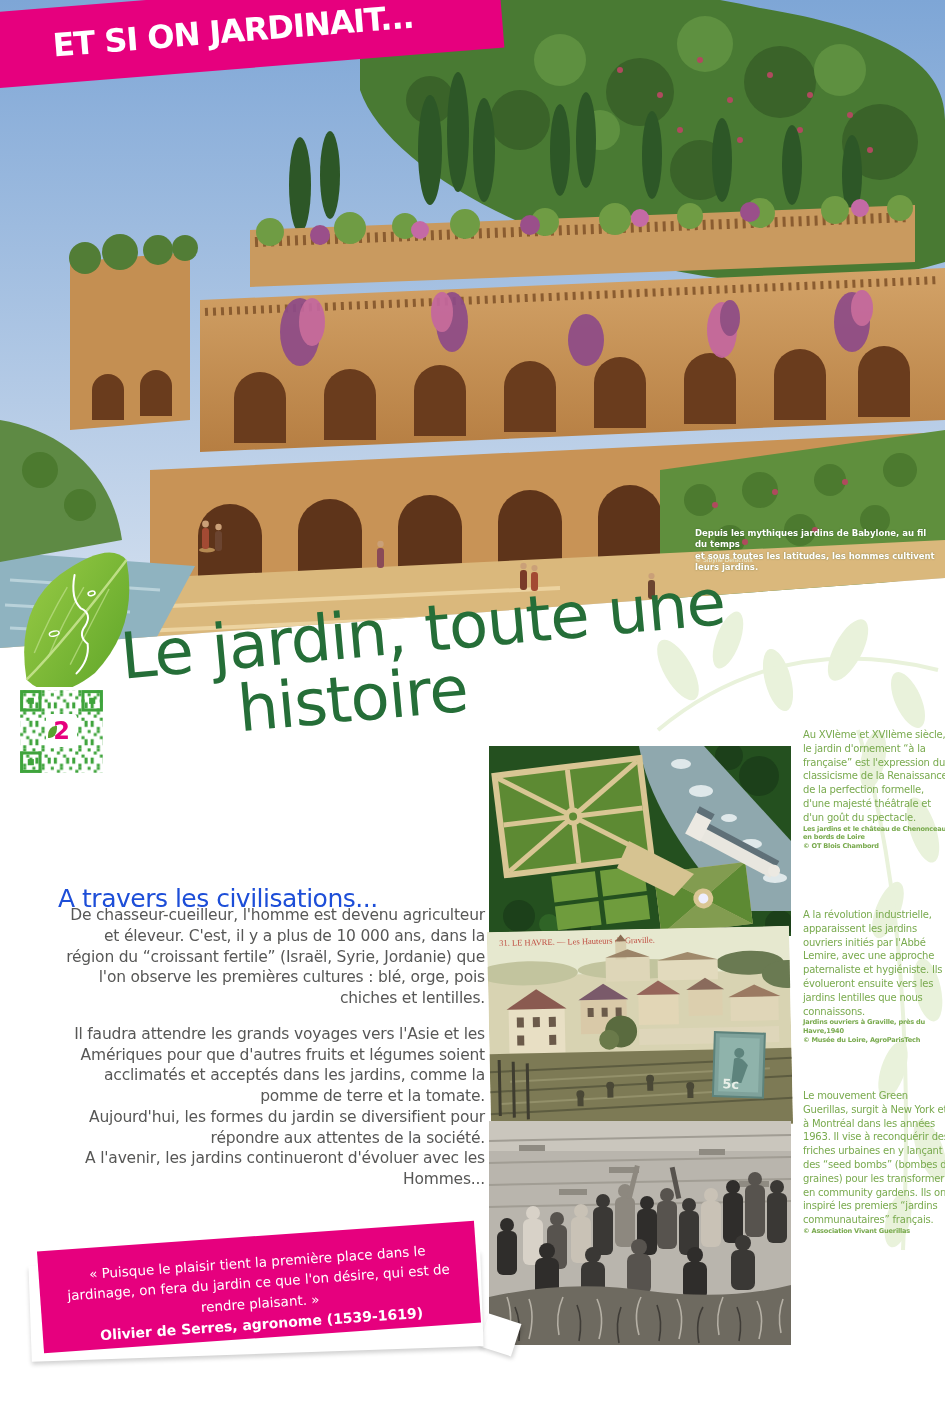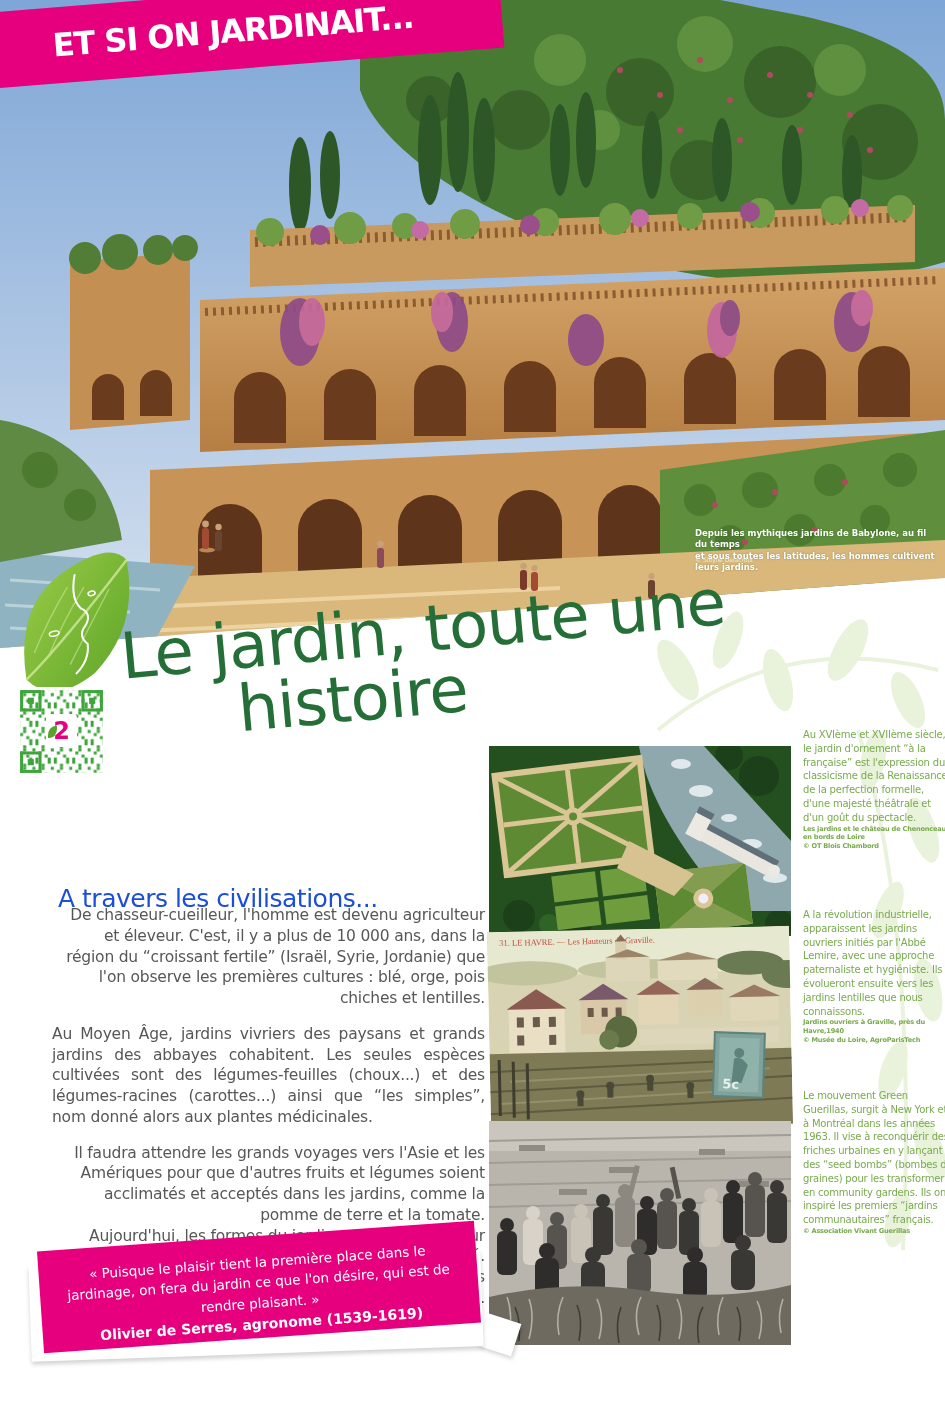--- a/index.html
+++ b/index.html
@@ -351,21 +351,20 @@
   </svg>
 
   <div class="main-title">
     <div class="l1">Le jardin, toute une</div>
     <div class="l2">histoire</div>
   </div>
   <div class="subtitle">A travers les civilisations...</div>
 
   <div class="body-col">
     <p>De chasseur-cueilleur, l'homme est devenu  agriculteur et éleveur. C'est, il y a plus de 10 000 ans, dans la région du “croissant fertile” (Israël, Syrie, Jordanie)  que l'on observe les premières cultures : blé, orge, pois chiches et lentilles.</p>
-    <p class="just">Au Moyen Âge, jardins vivriers des paysans et grands jardins des abbayes cohabitent. Les seules espèces cultivées sont des légumes-feuilles (choux...) et des légumes-racines (carottes...) ainsi que “les simples”, nom donné alors aux plantes médicinales.</p>
     <p class="preline">Il faudra attendre les grands voyages vers l'Asie et les Amériques pour que d'autres fruits et légumes soient acclimatés et acceptés dans les jardins, comme la pomme de terre et la tomate.
 Aujourd'hui, les formes du jardin se diversifient pour répondre aux attentes de la société.
 A l'avenir, les jardins continueront d'évoluer avec les Hommes...</p>
   </div>
 
   <div class="sb sb1">
     <div>Au XVIème et XVIIème siècle, le jardin d'ornement “à la française” est l'expression du classicisme de la Renaissance, de la perfection formelle, d'une majesté théâtrale et d'un goût du spectacle.</div>
     <div class="credit">Les jardins et le château de Chenonceau, en bords de Loire
 © OT Blois Chambord</div>
   </div>

